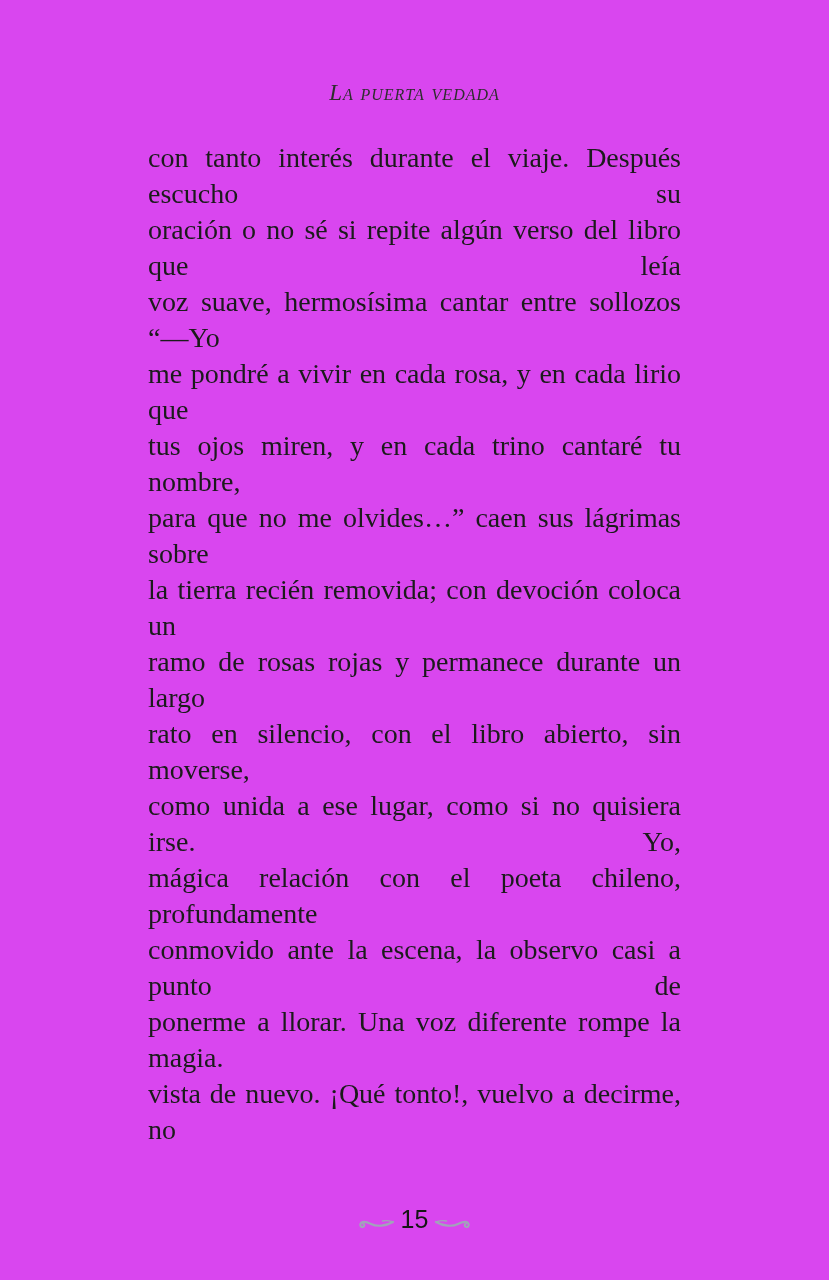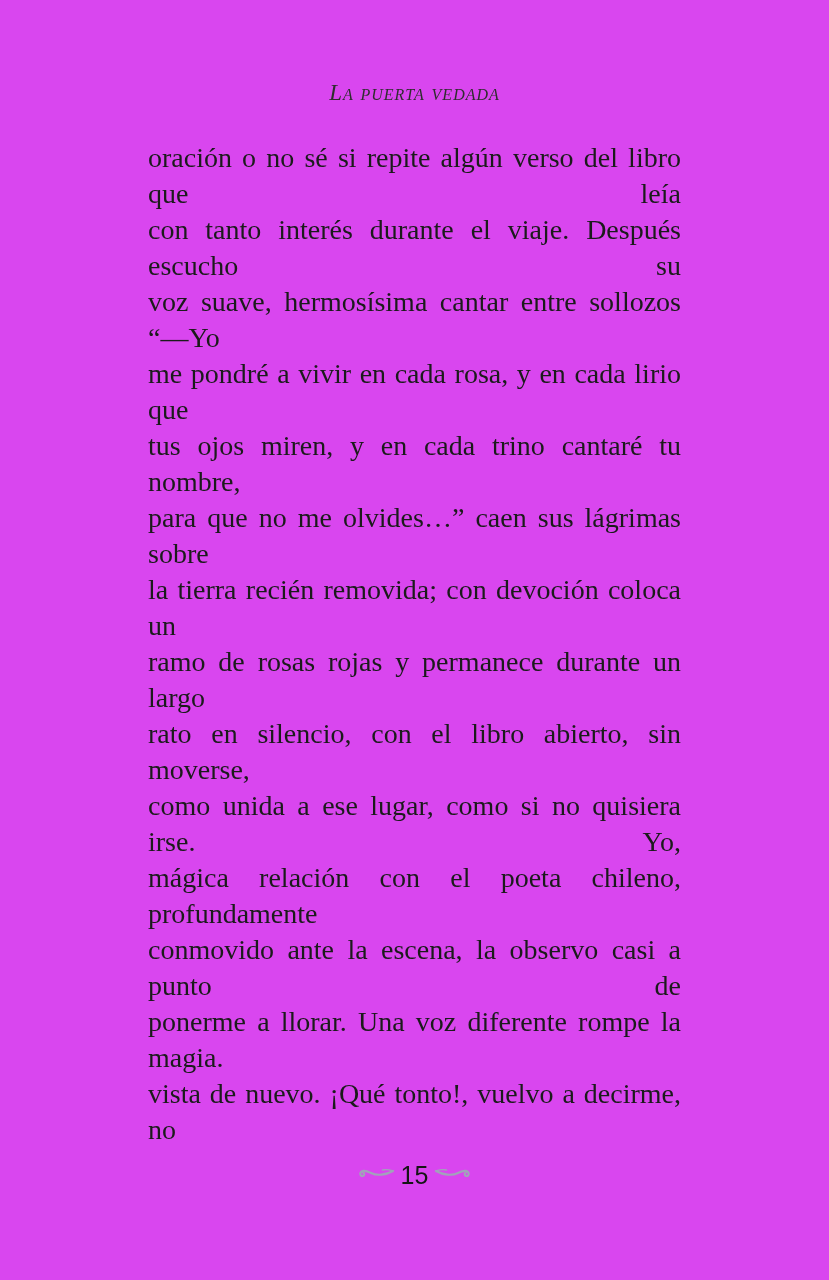--- a/index.html
+++ b/index.html
@@ -45,22 +45,23 @@
   }
   .page-footer {
     position: absolute;
     top: 1163px;
     left: 0;
     width: 829px;
     text-align: center;
   }
   .footer-inner {
     display: inline-flex;
-    align-items: flex-start;
+    align-items: flex-end;
     gap: 6px;
+    margin-top: 44px;
   }
   .page-number {
     font-family: "Liberation Sans", sans-serif;
     font-size: 25px;
     color: #151515;
     line-height: 1;
   }
   .flourish {
     display: inline-block;
     width: 38px;
@@ -70,22 +71,22 @@
   .flourish-right svg { transform: scaleX(-1); }
 </style>
 </head>
 <body>
 
 <div class="page">
 
   <div class="running-header">La puerta vedada</div>
 
   <div class="text-block" id="text-block">
+      <div class="text-line"><span class="seg-normal">con tanto interés durante el viaje. Después escucho su</span></div>
       <div class="text-line"><span class="seg-normal">oración o no sé si repite algún verso del libro que leía</span></div>
-      <div class="text-line"><span class="seg-normal">con tanto interés durante el viaje. Después escucho su</span></div>
       <div class="text-line"><span class="seg-normal">voz suave, hermosísima cantar entre sollozos </span><span class="seg-italic">“—Yo</span></div>
       <div class="text-line"><span class="seg-italic">me pondré a vivir en cada rosa, y en cada lirio que</span></div>
       <div class="text-line"><span class="seg-italic">tus ojos miren, y en cada trino cantaré tu nombre,</span></div>
       <div class="text-line"><span class="seg-italic">para que no me olvides…”</span><span class="seg-normal"> caen sus lágrimas sobre</span></div>
       <div class="text-line"><span class="seg-normal">la tierra recién removida; con devoción coloca un</span></div>
       <div class="text-line"><span class="seg-normal">ramo de rosas rojas y permanece durante un largo</span></div>
       <div class="text-line"><span class="seg-normal">rato en silencio, con el libro abierto, sin moverse,</span></div>
       <div class="text-line"><span class="seg-normal">como unida a ese lugar, como si no quisiera irse. Yo,</span></div>
       <div class="text-line"><span class="seg-normal">mágica relación con el poeta chileno, profundamente</span></div>
       <div class="text-line"><span class="seg-normal">conmovido ante la escena, la observo casi a punto de</span></div>

